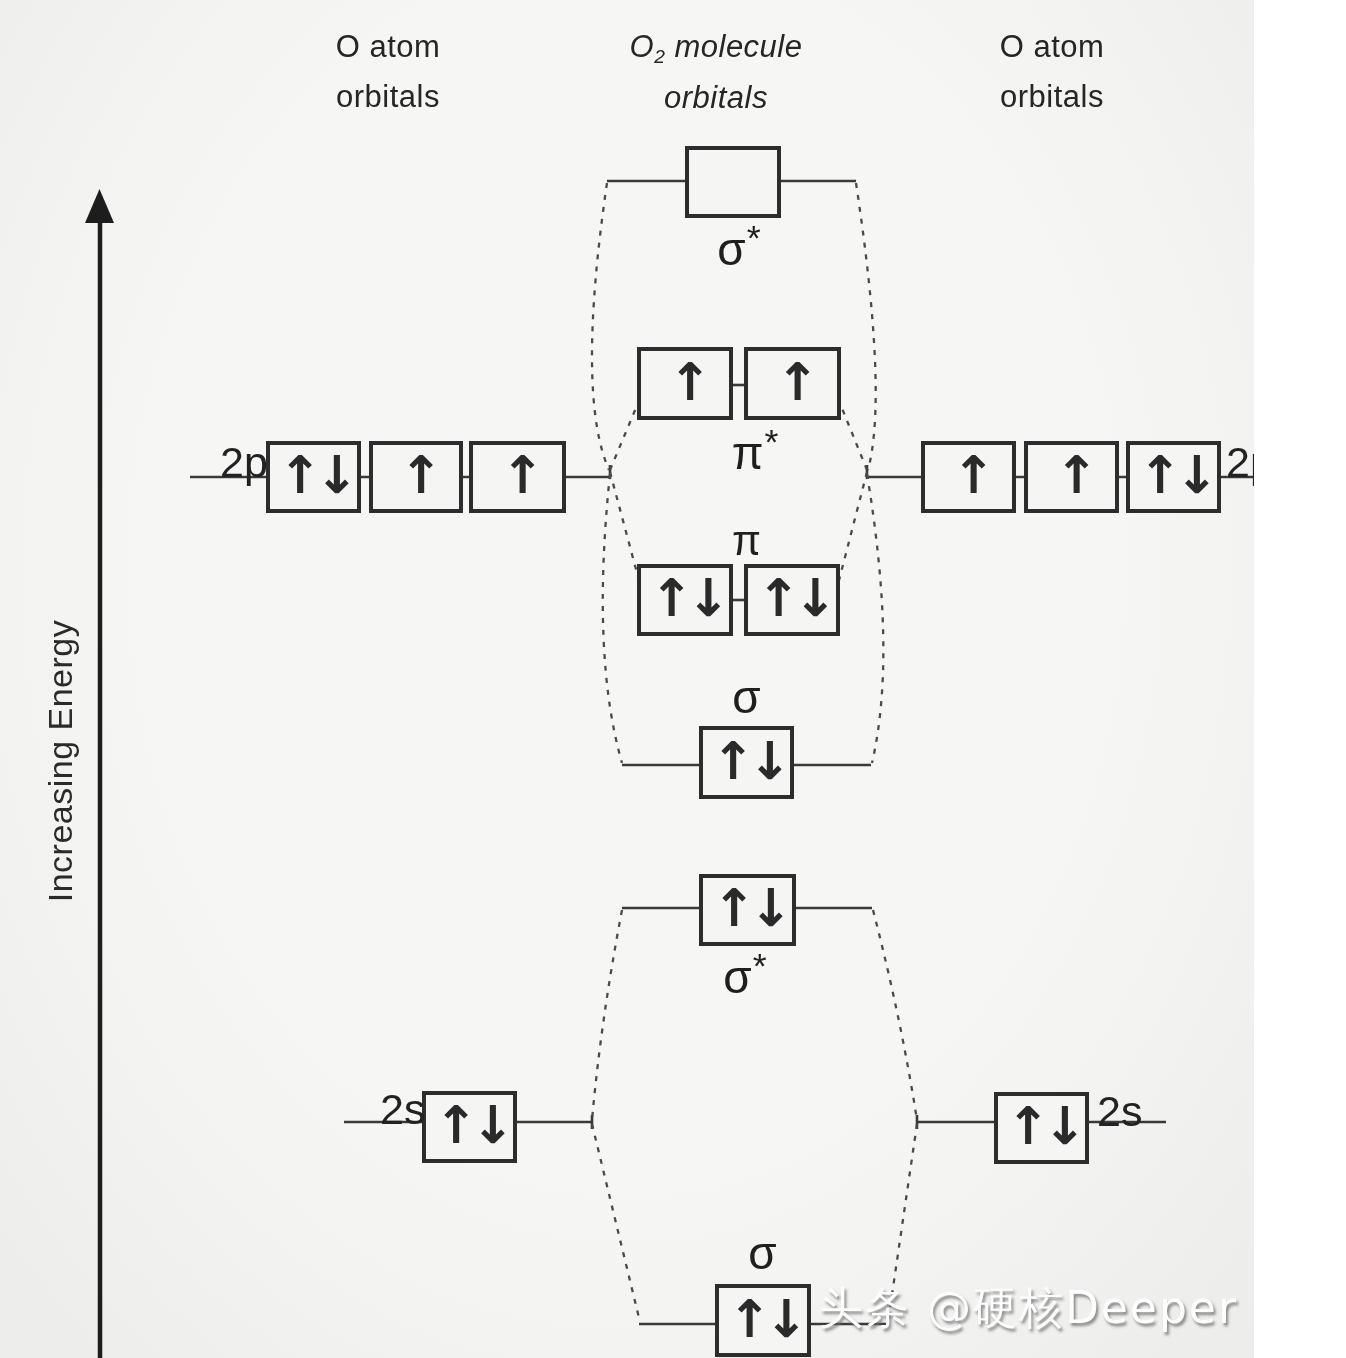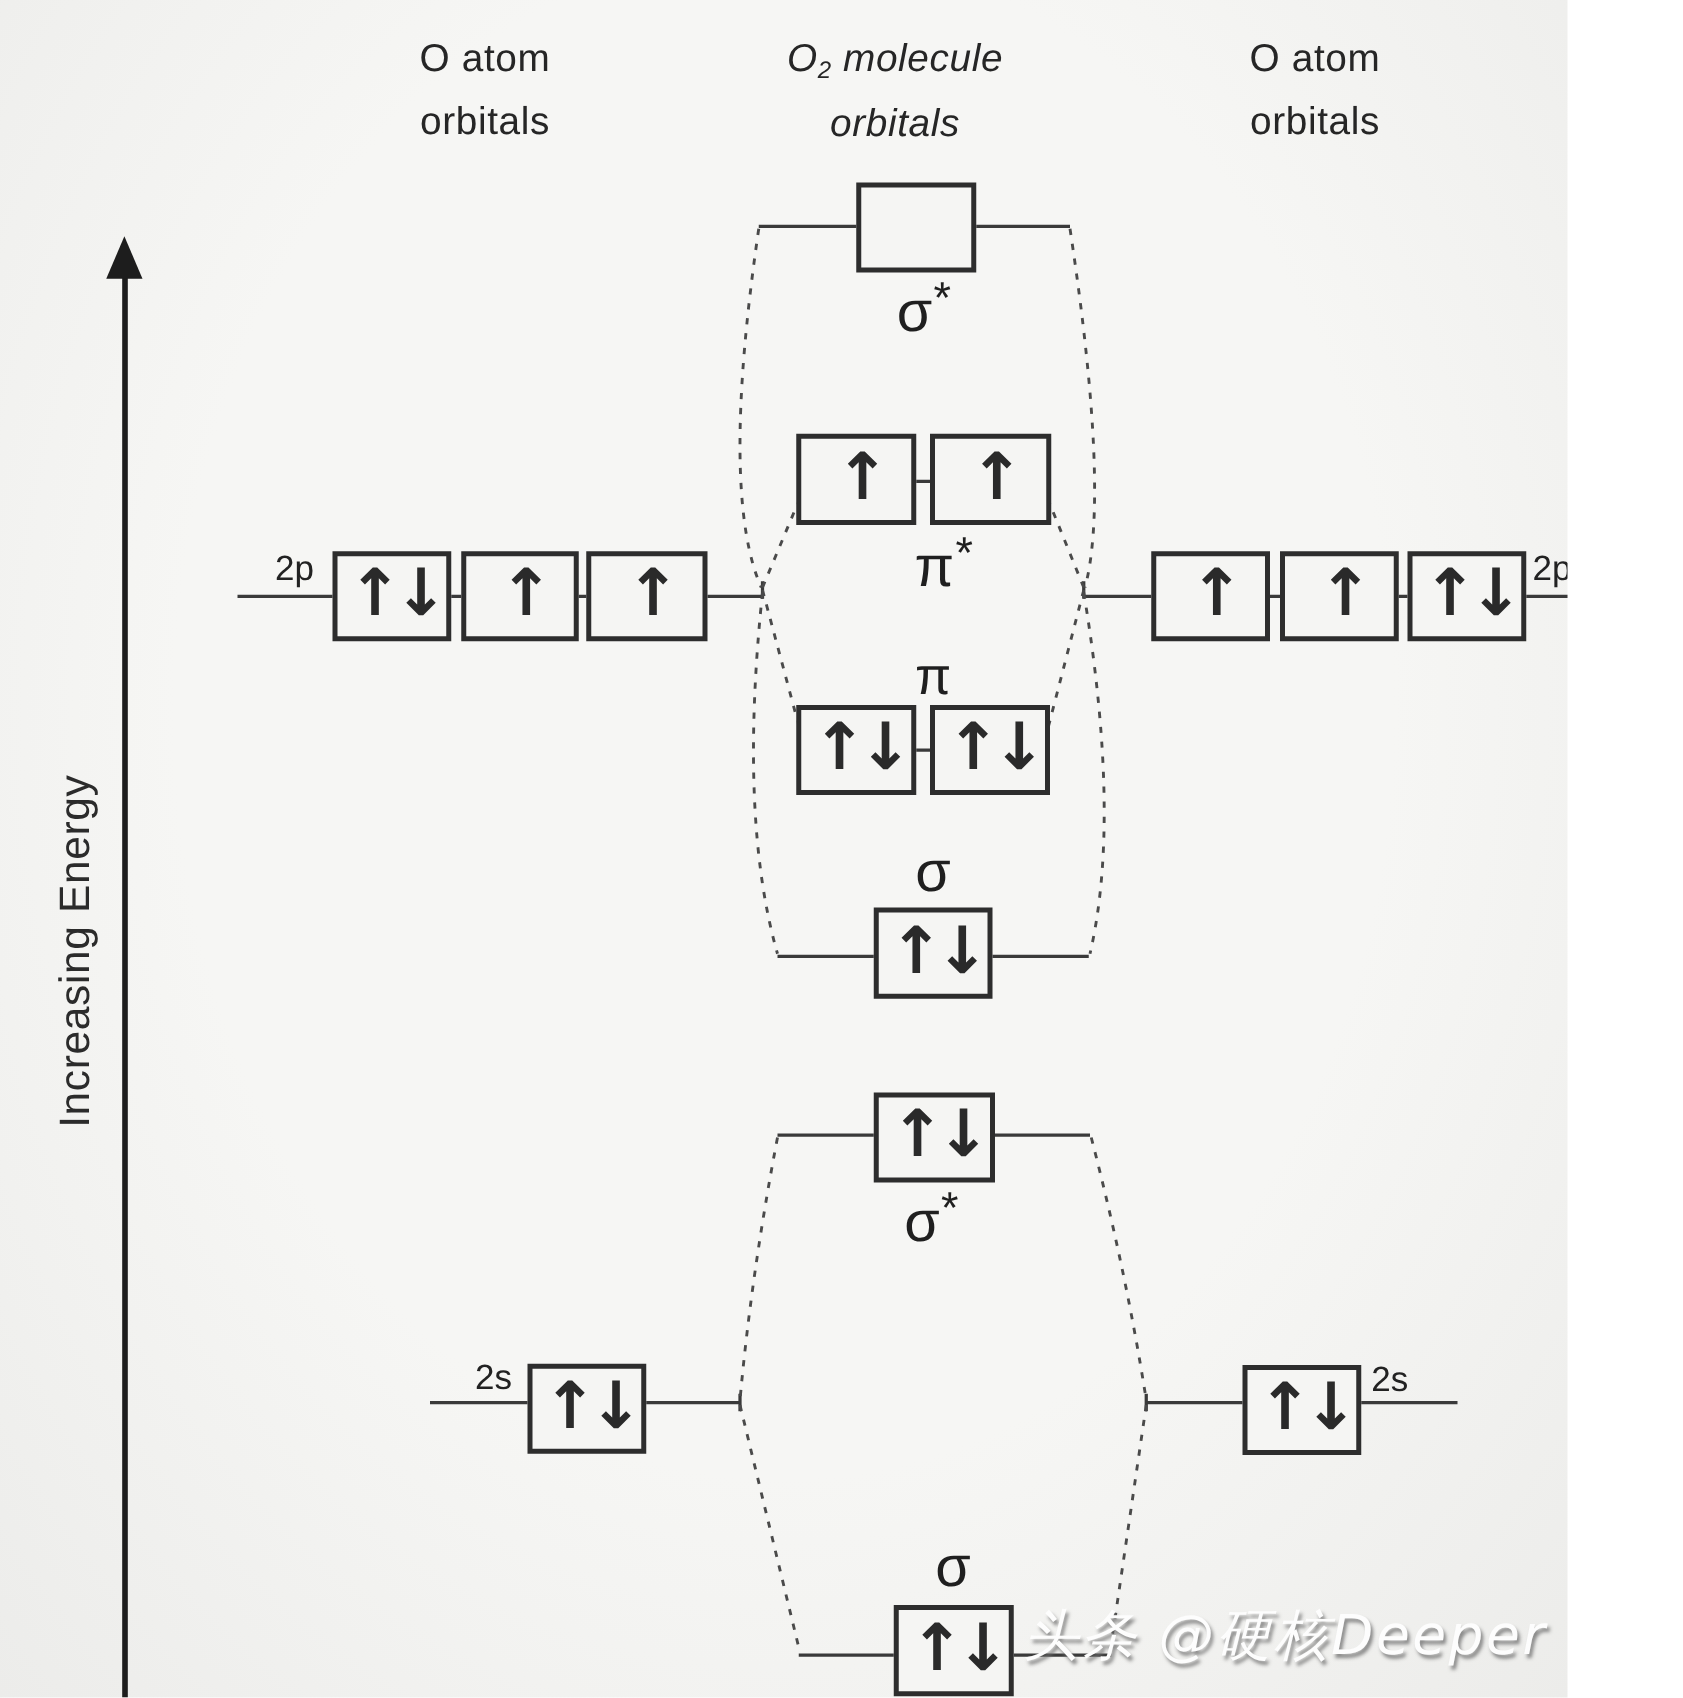--- a/index.html
+++ b/index.html
@@ -22,41 +22,40 @@
     font-weight:bold;font-size:52px;line-height:1;color:#2a2a2a;
     letter-spacing:-0.13em;text-indent:0.06em;white-space:nowrap;
     transform:translateY(-2px);
   }
   .hdr{
     position:absolute;z-index:3;text-align:center;
     font-size:31px;line-height:1.6;color:#262626;letter-spacing:0.5px;
   }
   .hdr .sub{font-size:0.62em;vertical-align:-0.3em;}
   .lvl-label{
-    position:absolute;z-index:3;font-size:28px;color:#222;line-height:1;
+    position:absolute;z-index:3;font-size:43px;color:#222;line-height:1;
   }
   .mo-label{
     position:absolute;z-index:3;width:90px;text-align:center;
     font-size:46px;line-height:1;color:#1f1f1f;
   }
   .mo-label sup{
     font-size:0.78em;vertical-align:0.42em;line-height:0;margin-left:1px;
   }
   .energy-label{
     position:absolute;z-index:3;width:368px;height:42px;left:-122px;top:740px;
     transform:rotate(-90deg);text-align:center;
     font-size:34px;color:#2b2b2b;letter-spacing:0.5px;
   }
   .watermark{
     position:absolute;z-index:4;right:16px;top:1279px;
     font-family:"DejaVu Sans", sans-serif;
     font-size:44px;letter-spacing:2px;color:#fdfdfd;
     text-shadow:2px 3px 3px rgba(110,110,110,0.8);
     white-space:nowrap;
-    font-style:italic;
   }
 </style>
 </head>
 <body>
 
 <div id="canvas">
 
   <svg id="wires" width="1346" height="1358" viewBox="0 0 1346 1358">
 
     <g>

